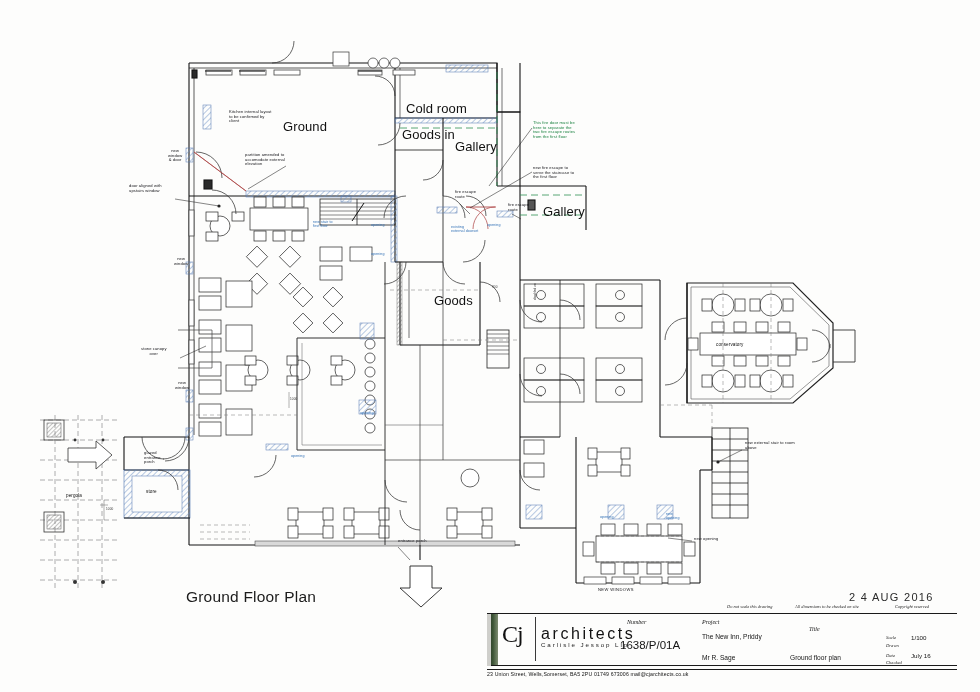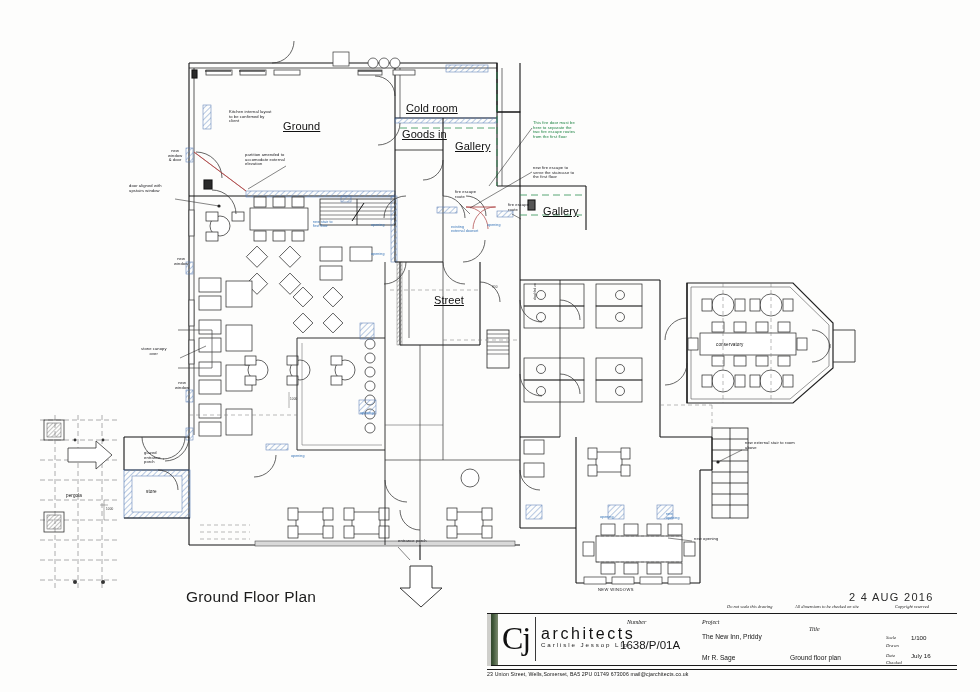--- a/index.html
+++ b/index.html
@@ -23,21 +23,21 @@
 
   
   .lbl{
     position:absolute;
     font-family:"Liberation Sans", sans-serif;
     color:#111;
     white-space:pre;
     line-height:1.12;
     letter-spacing:.1px;
   }
-  .room{font-size:11px;color:#111;text-decoration:underline;}
+  .room{font-size:13px;color:#111;}
   .note{font-size:4.1px;color:#15151a;}
   .note-blue{font-size:3.6px;color:#2f6fb5;}
   .note-green{font-size:4.1px;color:#19803f;}
   .dim{font-size:3.1px;color:#333;}
   .vert{transform-origin:0 0;transform:rotate(-90deg);}
 
   
   #plan-title{
     position:absolute;left:186px;top:588px;
     font-size:15.5px;color:#1b1b1b;letter-spacing:.2px;
@@ -53,21 +53,21 @@
   
   #titleblock{
     position:absolute;left:487px;top:613px;width:470px;height:60px;
   }
   #tb-rule-top{position:absolute;left:0;top:0;width:470px;height:1px;background:#1a1a1a;}
   #tb-rule-bot{position:absolute;left:0;top:52px;width:470px;height:1.2px;background:#1a1a1a;}
   #tb-rule-foot{position:absolute;left:0;top:56px;width:470px;height:.8px;background:#1a1a1a;}
 
   #tb-logo-bar{position:absolute;left:2px;top:1px;width:9px;height:51px;
      background:linear-gradient(90deg,#2d3a2a 0%,#3d5536 45%,#7e8c72 100%);}
-  #tb-cj{position:absolute;left:15px;top:9px;font-size:32px;line-height:1;
+  #tb-cj{position:absolute;left:15px;top:9px;font-size:24px;line-height:1;
      font-family:"Liberation Serif", serif;color:#111;letter-spacing:-1px;}
   #tb-vrule{position:absolute;left:48px;top:4px;width:1px;height:44px;background:#3a3a3a;}
   #tb-arch{position:absolute;left:54px;top:12px;font-size:16px;letter-spacing:2.6px;color:#111;}
   #tb-llp{position:absolute;left:54px;top:28px;font-size:6.2px;letter-spacing:1.9px;color:#222;}
 
   .tb-hd{position:absolute;font-size:6px;font-style:italic;color:#161616;font-family:"Liberation Serif", serif;}
   .tb-val{position:absolute;font-size:6.6px;color:#141414;}
   #tb-number-val{font-size:11.5px;left:133px;top:26px;}
 
   #tb-footer{position:absolute;left:0px;top:58px;font-size:5.2px;color:#111;letter-spacing:.15px;}
@@ -540,21 +540,21 @@
   </svg>
   </div>
 
   <div id="labels">
 
     <div class="lbl room" style="left:283px;top:120px;">Ground</div>
     <div class="lbl room" style="left:406px;top:102px;">Cold room</div>
     <div class="lbl room" style="left:402px;top:128px;">Goods in</div>
     <div class="lbl room" style="left:455px;top:140px;">Gallery</div>
     <div class="lbl room" style="left:543px;top:205px;">Gallery</div>
-    <div class="lbl room" style="left:434px;top:294px;">Street</div>
+    <div class="lbl room" style="left:434px;top:294px;">Goods</div>
     <div class="lbl" style="left:716px;top:342px;font-size:4.6px;">conservatory</div>
     <div class="lbl" style="left:146px;top:489px;font-size:4.6px;">store</div>
     <div class="lbl" style="left:66px;top:493px;font-size:4.6px;">pergola</div>
 
     <div class="lbl note" style="left:229px;top:110px;">Kitchen internal layout
 to be confirmed by
 client</div>
     <div class="lbl note" style="left:168px;top:149px;text-align:center;">new
 window
 &amp; door</div>

